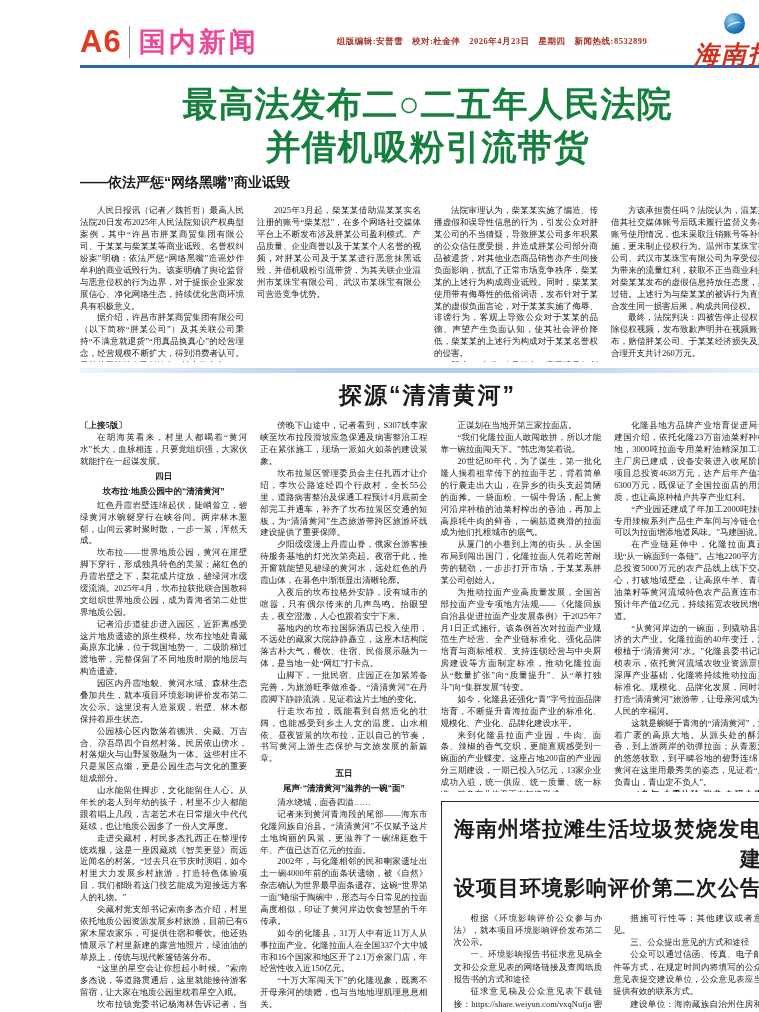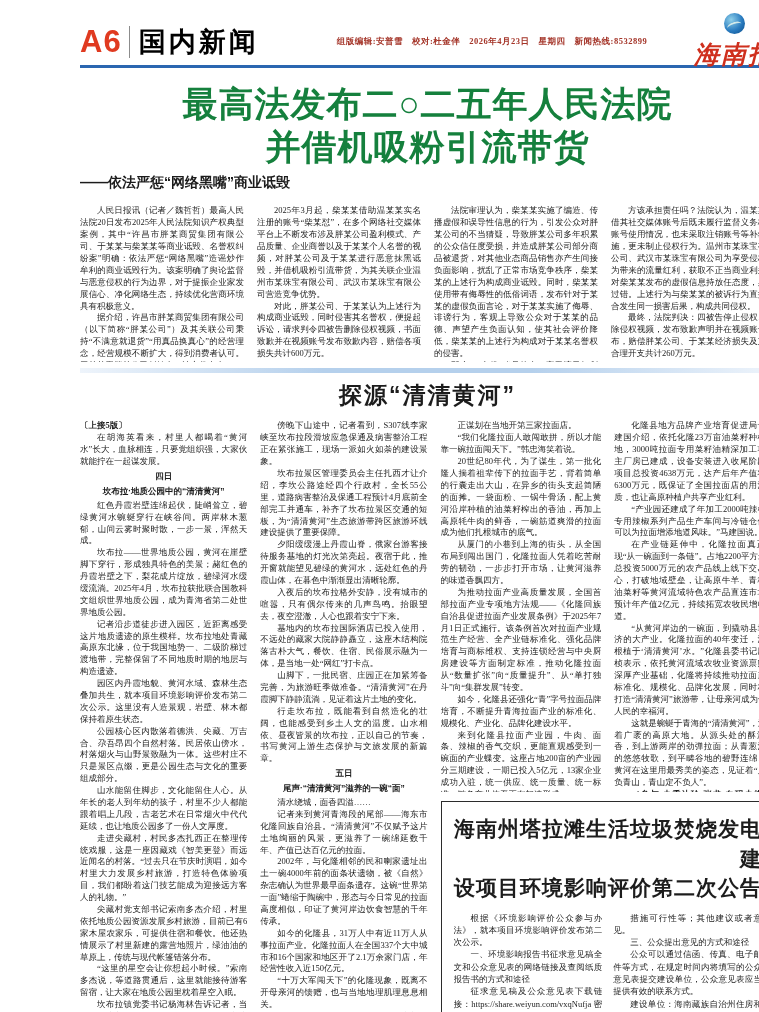--- a/index.html
+++ b/index.html
@@ -7,21 +7,21 @@
   body { width:759px; height:1012px; overflow:hidden;
          font-family:"Liberation Serif","DejaVu Serif",serif; color:#1c1c1c; }
   .page { width:759px; height:1012px; padding:22px 32px 0 32px; overflow:hidden;margin-left:48px; }
 
   
   .header { display:flex; align-items:center; height:40px; }
   .page-no { font-family:"Liberation Sans","DejaVu Sans",sans-serif;
              font-weight:900; font-size:31px; color:#e03a20; letter-spacing:1px; }
   .v-rule { width:1px; height:32px; background:#8c8c8c; margin:0 9px 0 7px; }
   .section-name { font-family:"Liberation Sans","DejaVu Sans",sans-serif;
-                  font-weight:900; font-size:27px; color:#000000; letter-spacing:3px; }
+                  font-weight:900; font-size:27px; color:#ec4899; letter-spacing:3px; }
   .header-meta { color:#a43428; font-size:8.5px; font-weight:bold;
                  margin-left:78px; flex:1; letter-spacing:.5px; }
   .logo { display:flex; align-items:center; gap:4px; margin-left:10px;flex-direction:column; }
   .logo-globe { width:21px; height:21px; border-radius:50%; position:relative;
                 background:radial-gradient(circle at 34% 32%, #8fd0ea, #2a7cc0 55%, #0d4f8c 95%); }
   .logo-globe::after { content:""; position:absolute; left:3px; top:9px; width:15px; height:6px;
                 border-radius:50%; border-top:2px solid #e8f6ee; transform:rotate(-18deg); opacity:.85; }
   .logo-text { color:#cf2f1d; font-size:25px; font-weight:900; font-style:italic;
                letter-spacing:2px; font-family:"Liberation Serif","DejaVu Serif",serif; }
   .head-rule { height:3px; background:#2a66b0; margin-top:3px; }
@@ -85,21 +85,20 @@
   </div>
   <div class="sub-headline">——依法严惩“网络黑嘴”商业诋毁</div>
 
   <div class="art1-cols">
     <div class="col">
         <p class="para">人民日报讯（记者／魏哲哲）最高人民法院20日发布2025年人民法院知识产权典型案例，其中“许昌市胖某商贸集团有限公司、于某某与柴某某等商业诋毁、名誉权纠纷案”明确：依法严惩“网络黑嘴”造谣炒作牟利的商业诋毁行为。该案明确了舆论监督与恶意侵权的行为边界，对于提振企业家发展信心、净化网络生态，持续优化营商环境具有积极意义。</p>
         <p class="para">据介绍，许昌市胖某商贸集团有限公司（以下简称“胖某公司”）及其关联公司秉持“不满意就退货”“用真品换真心”的经营理念，经营规模不断扩大，得到消费者认可。于某某系胖某公司创始人、法定代表人。</p>
       </div>
     <div class="col">
         <p class="para">2025年3月起，柴某某借助温某某实名注册的账号“柴某怼”，在多个网络社交媒体平台上不断发布涉及胖某公司盈利模式、产品质量、企业商誉以及于某某个人名誉的视频，对胖某公司及于某某进行恶意抹黑诋毁，并借机吸粉引流带货，为其关联企业温州市某珠宝有限公司、武汉市某珠宝有限公司营造竞争优势。</p>
-        <p class="para">对此，胖某公司、于某某认为上述行为构成商业诋毁，同时侵害其名誉权，便提起诉讼，请求判令四被告删除侵权视频，书面致歉并在视频账号发布致歉内容，赔偿各项损失共计600万元。</p>
       </div>
     <div class="col">
         <p class="para">法院审理认为，柴某某实施了编造、传播虚假和误导性信息的行为，引发公众对胖某公司的不当猜疑，导致胖某公司多年积累的公众信任度受损，并造成胖某公司部分商品被退货，对其他业态商品销售亦产生间接负面影响，扰乱了正常市场竞争秩序，柴某某的上述行为构成商业诋毁。同时，柴某某使用带有侮辱性的低俗词语，发布针对于某某的虚假负面言论，对于某某实施了侮辱、诽谤行为，客观上导致公众对于某某的品德、声望产生负面认知，使其社会评价降低，柴某某的上述行为构成对于某某名誉权的侵害。</p>
         <p class="para">那么，“出借”账号的人、享受流量红利一</p>
       </div>
     <div class="col">
         <p class="para">方该承担责任吗？法院认为，温某某出借其社交媒体账号后既未履行监督义务核查账号使用情况，也未采取注销账号等补救措施，更未制止侵权行为。温州市某珠宝有限公司、武汉市某珠宝有限公司为享受侵权行为带来的流量红利，获取不正当商业利益，对柴某某发布的虚假信息持放任态度，具有过错。上述行为与柴某某的被诉行为直接结合发生同一损害后果，构成共同侵权。</p>
         <p class="para">最终，法院判决：四被告停止侵权、删除侵权视频，发布致歉声明并在视频账号发布，赔偿胖某公司、于某某经济损失及支付合理开支共计260万元。</p>
       </div>
   </div>
@@ -140,21 +139,21 @@
         <p class="para">如今的化隆县，31万人中有近11万人从事拉面产业。化隆拉面人在全国337个大中城市和16个国家和地区开了2.1万余家门店，年经营性收入近150亿元。</p>
         <p class="para">“十万大军闯天下”的化隆现象，既离不开母亲河的馈赠，也与当地地理肌理息息相关。</p>
         <p class="para">从地图上看，化隆县位于青海省东部黄土高原与青藏高原过渡地带，海拔在1884米至4484米之间，地形呈“八分山、一分水、一分川”的特点，山大沟深，土地贫瘠。因此，化隆人的基因中似乎就带着“闯”的劲头。</p>
       </div>
     <div class="right-half">
       <div class="right-cols">
         <div class="col">
             <p class="para">正谋划在当地开第三家拉面店。</p>
             <p class="para">“我们化隆拉面人敢闯敢拼，所以才能靠一碗拉面闯天下。”韩忠海笑着说。</p>
             <p class="para">20世纪80年代，为了谋生，第一批化隆人揣着祖辈传下的拉面手艺，背着简单的行囊走出大山，在异乡的街头支起简陋的面摊。一袋面粉、一锅牛骨汤，配上黄河沿岸种植的油菜籽榨出的香油，再加上高原牦牛肉的鲜香，一碗筋道爽滑的拉面成为他们扎根城市的底气。</p>
-            <p class="para">从厦门的小巷到上海的街头，从全国布局到闯出国门，化隆拉面人凭着吃苦耐劳的韧劲，一步步打开市场，让黄河滋养的味道香飘四方。</p>
+            <p class="para">从厦门的小巷到上海的街头，从全国布局到闯出国门，化隆拉面人凭着吃苦耐劳的韧劲，一步步打开市场，于某某系胖某公司创始人。</p>
             <p class="para">为推动拉面产业高质量发展，全国首部拉面产业专项地方法规——《化隆回族自治县促进拉面产业发展条例》于2025年7月1日正式施行。该条例首次对拉面产业规范生产经营、全产业链标准化、强化品牌培育与商标维权、支持连锁经营与中央厨房建设等方面制定标准，推动化隆拉面从“数量扩张”向“质量提升”、从“单打独斗”向“集群发展”转变。</p>
             <p class="para">如今，化隆县还强化“青”字号拉面品牌培育，不断提升青海拉面产业的标准化、规模化、产业化、品牌化建设水平。</p>
             <p class="para">来到化隆县拉面产业园，牛肉、面条、辣椒的香气交织，更能直观感受到一碗面的产业蝶变。这座占地200亩的产业园分三期建设，一期已投入5亿元，13家企业成功入驻，统一供应、统一质量、统一标准，链条产业体系正在加速形成。</p>
           </div>
         <div class="col">
             <p class="para">化隆县地方品牌产业培育促进局长马建国介绍，依托化隆23万亩油菜籽种植基地，3000吨拉面专用菜籽油精深加工项目主厂房已建成，设备安装进入收尾阶段，项目总投资4638万元，达产后年产值将达6300万元，既保证了全国拉面店的用油品质，也让高原种植户共享产业红利。</p>
             <p class="para">“产业园还建成了年加工2000吨辣椒的专用辣椒系列产品生产车间与冷链仓储，可以为拉面增添地道风味。”马建国说。</p>
             <p class="para">在产业链延伸中，化隆拉面真正实现“从一碗面到一条链”。占地2200平方米、总投资5000万元的农产品线上线下交易中心，打破地域壁垒，让高原牛羊、青稞、油菜籽等黄河流域特色农产品直连市场，预计年产值2亿元，持续拓宽农牧民增收渠道。</p>
             <p class="para">“从黄河岸边的一碗面，到撬动县域经济的大产业。化隆拉面的40年变迁，深深根植于‘清清黄河’水。”化隆县委书记段大桢表示，依托黄河流域农牧业资源禀赋与深厚产业基础，化隆将持续推动拉面产业标准化、规模化、品牌化发展，同时积极打造“清清黄河”旅游带，让母亲河成为化隆人民的幸福河。</p>
             <p class="para">这就是蜿蜒于青海的“清清黄河”，滋养着广袤的高原大地。从源头处的酥油飘香，到上游两岸的劲弹拉面；从青葱河畔的悠悠牧歌，到平畴谷地的碧野连绵……黄河在这里用最秀美的姿态，见证着“人不负青山，青山定不负人”。</p>

